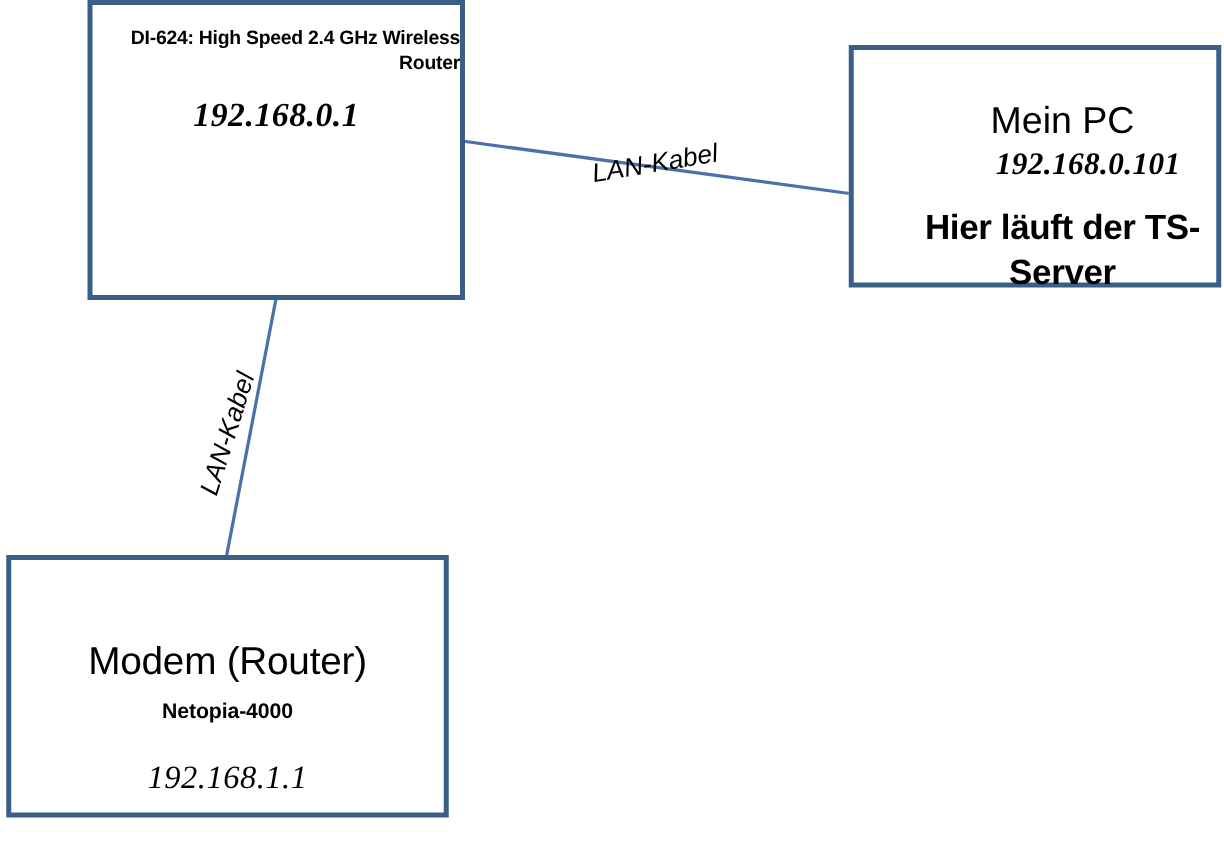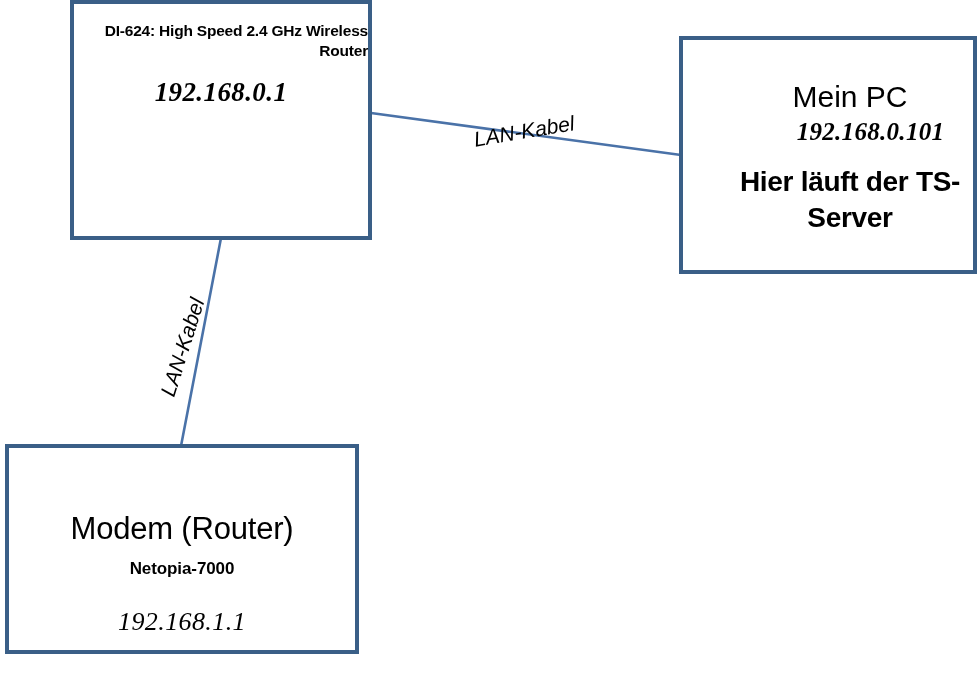--- a/index.html
+++ b/index.html
@@ -65,21 +65,21 @@
     font-weight: bold;
     font-size: 27px;
     margin-top: 16px;
     letter-spacing: 0.4px;
   }
   
   #node-pc {
     left: 679px;
     top: 36px;
     width: 298px;
-    height: 238px;
+    height: 194px;
     padding-left: 44px;
   }
   #node-pc .title {
     font-size: 30px;
     font-weight: normal;
     margin-top: 40px;
     white-space: nowrap;
   }
   #node-pc .ip {
     font-family: "Liberation Serif", serif;
@@ -163,21 +163,21 @@
   </div>
 
   <div class="node" id="node-pc">
     <div class="title">Mein PC</div>
     <div class="ip">192.168.0.101</div>
     <div class="note">Hier läuft der TS-Server</div>
   </div>
 
   <div class="node" id="node-modem">
     <div class="title">Modem (Router)</div>
-    <div class="subtitle">Netopia-7000</div>
+    <div class="subtitle">Netopia-4000</div>
     <div class="ip">192.168.1.1</div>
   </div>
 
   <div class="edge-label" id="label-lan-top">LAN-Kabel</div>
 
   <div class="edge-label" id="label-lan-left">LAN-Kabel</div>
 
 </div>
 
 </body></html>

